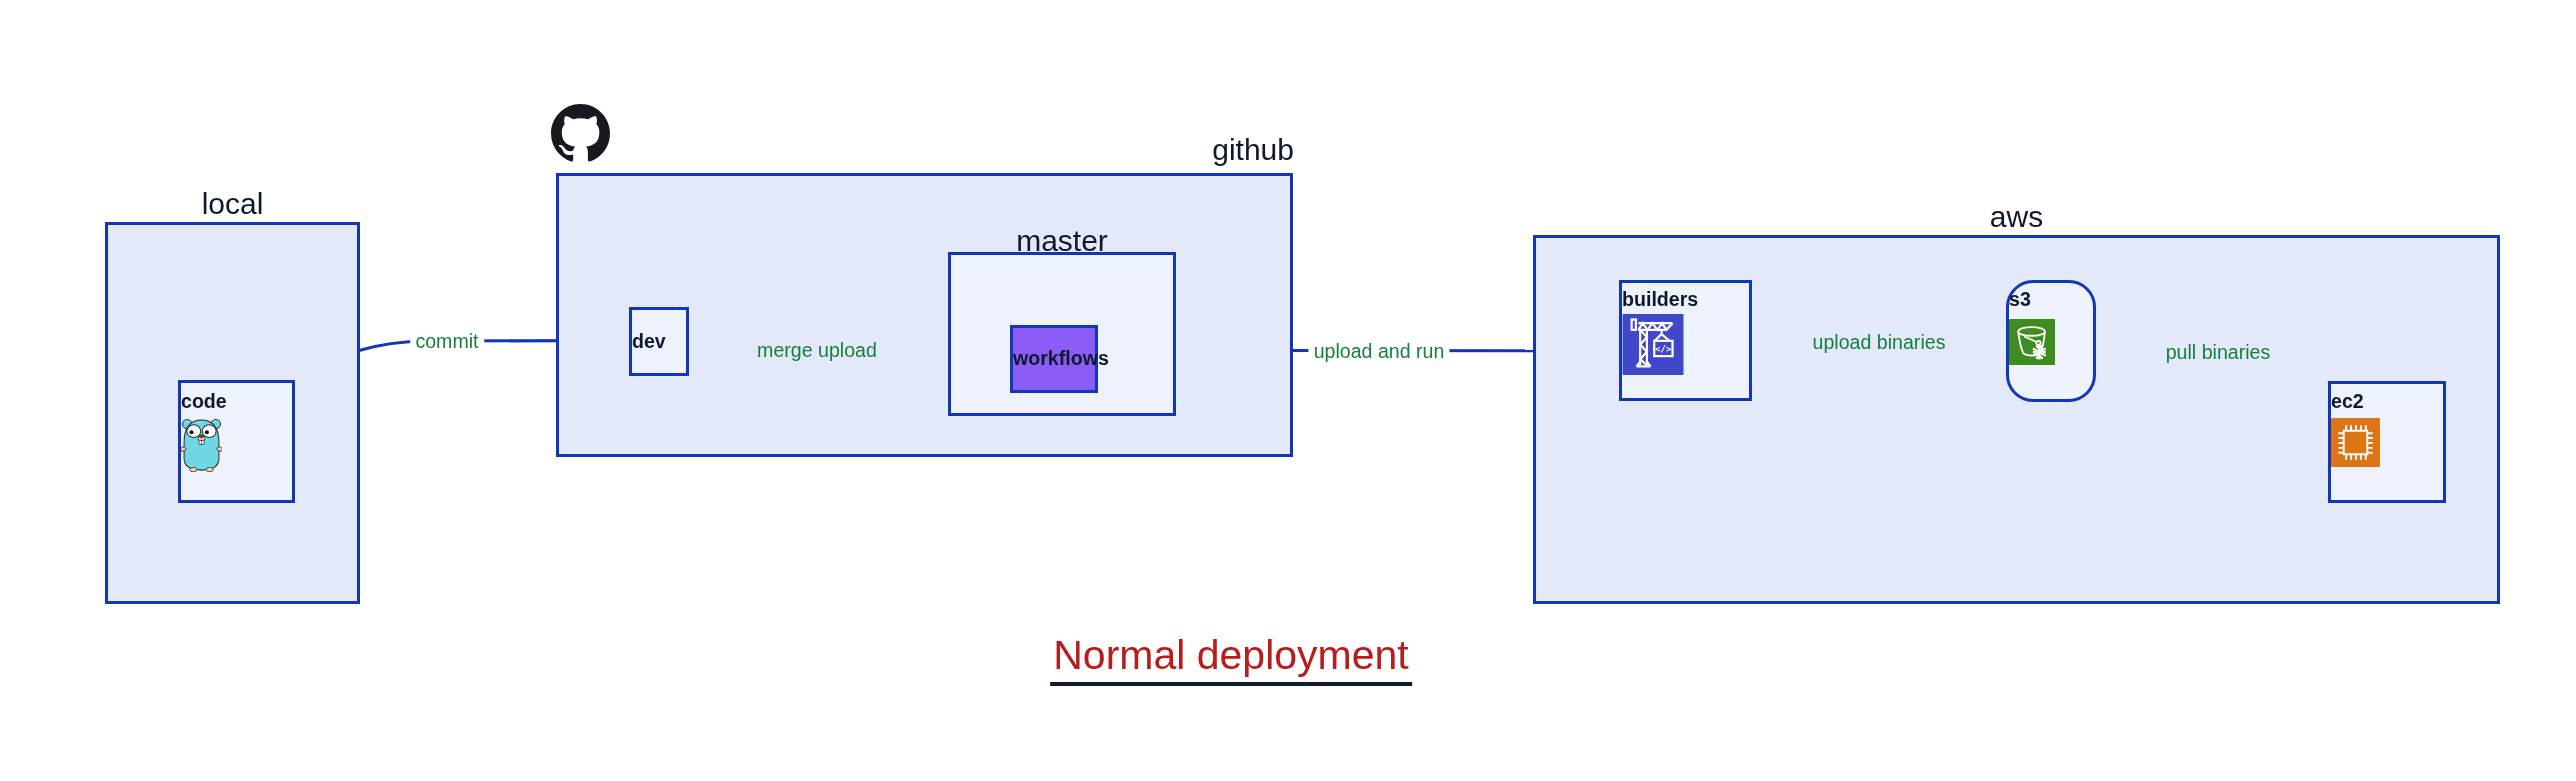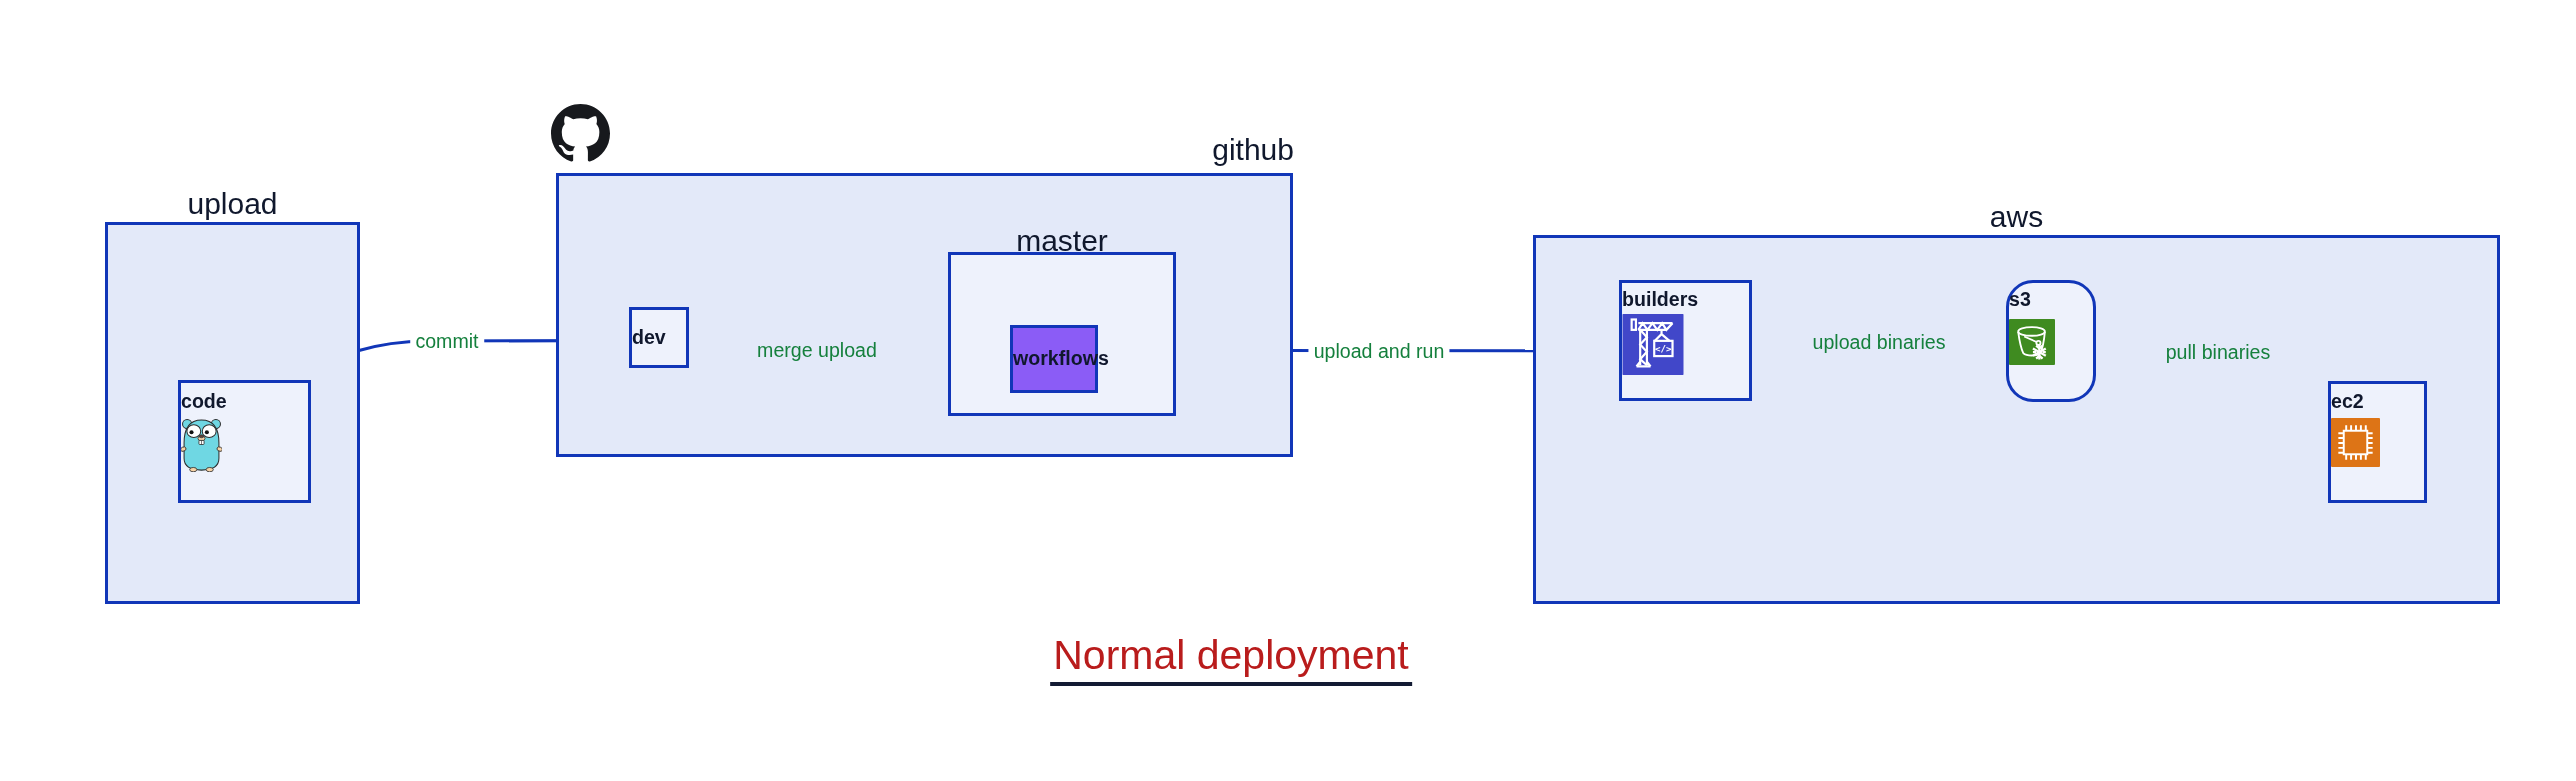--- a/index.html
+++ b/index.html
@@ -29,24 +29,24 @@
     </defs>
     <g stroke="#1136b8" stroke-width="6" fill="none">
       <path d="M557,745 C660,684 730,663 830,662 L1214,661" marker-end="url(#arrow)"></path>
       <path d="M1337,680 L1951,680" marker-end="url(#arrow)"></path>
       <path d="M2162,680 L3136,681" marker-end="url(#arrow)"></path>
       <path d="M3402,663 L3886,663" marker-end="url(#arrow)"></path>
       <path d="M4068,663 C4210,670 4330,703 4420,744 C4460,763 4485,777 4510,787" marker-end="url(#arrow)"></path>
     </g>
   </svg>
 
-  <div class="container-label center" style="left:105px;top:187px;width:255px;">upload</div>
+  <div class="container-label center" style="left:105px;top:187px;width:255px;">local</div>
   <div class="container-box" style="left:105px;top:222px;width:255px;height:382px;"></div>
 
-  <div class="node-box" style="left:178px;top:380px;width:133px;height:123px;">
+  <div class="node-box" style="left:178px;top:380px;width:117px;height:123px;">
     <div class="node-label" style="margin-top:7.2px;">code</div>
     <svg width="41" height="55" viewBox="0 0 80 106" style="margin-top:3.1px;">
       <g stroke="#2c2c2c" stroke-width="2" fill="#6fd7e3">
         <circle cx="12" cy="13" r="9"></circle>
         <circle cx="68" cy="13" r="9"></circle>
         <path d="M6,50 C6,16 20,5 40,5 C60,5 74,16 74,50 L74,80 C74,97 61,103 40,103 C19,103 6,97 6,80 Z"></path>
       </g>
       <g stroke="#2c2c2c" stroke-width="2" fill="#ffffff">
         <ellipse cx="25" cy="27" rx="13.5" ry="12.5"></ellipse>
         <ellipse cx="55" cy="27" rx="13.5" ry="12.5"></ellipse>
@@ -65,21 +65,21 @@
       </g>
     </svg>
   </div>
 
   <svg width="61" height="59" viewBox="0 0 16 16" style="position:absolute;left:550px;top:104px;" fill="#17191d">
     <path d="M8 0C3.58 0 0 3.58 0 8c0 3.54 2.29 6.53 5.47 7.59.4.07.55-.17.55-.38 0-.19-.01-.82-.01-1.49-2.01.37-2.53-.49-2.69-.94-.09-.23-.48-.94-.82-1.13-.28-.15-.68-.52-.01-.53.63-.01 1.08.58 1.23.82.72 1.21 1.87.87 2.33.66.07-.52.28-.87.51-1.07-1.78-.2-3.64-.89-3.64-3.95 0-.87.31-1.59.82-2.15-.08-.2-.36-1.02.08-2.12 0 0 .67-.21 2.2.82.64-.18 1.32-.27 2-.27s1.36.09 2 .27c1.53-1.04 2.2-.82 2.2-.82.44 1.1.16 1.92.08 2.12.51.56.82 1.27.82 2.15 0 3.07-1.87 3.75-3.65 3.95.29.25.54.73.54 1.48 0 1.07-.01 1.93-.01 2.2 0 .21.15.46.55.38A8.01 8.01 0 0 0 16 8c0-4.42-3.58-8-8-8z"></path>
   </svg>
   <div class="container-label right" style="left:1036px;top:133px;width:258px;">github</div>
   <div class="container-box" style="left:556px;top:173px;width:737px;height:284px;"></div>
 
-  <div class="node-box" style="left:629px;top:307px;width:60px;height:61px;justify-content:center;">
+  <div class="node-box" style="left:629px;top:307px;width:60px;height:69px;justify-content:center;">
     <div class="node-label">dev</div>
   </div>
 
   <div class="container-label center" style="left:948px;top:224px;width:228px;">master</div>
   <div class="container-box" style="left:948px;top:252px;width:228px;height:164px;background:#eef2fc;"></div>
 
   <div class="node-box" style="left:1010px;top:325px;width:88px;height:68px;justify-content:center;background:#8b5cf6;">
     <div class="node-label">workflows</div>
   </div>
 
@@ -119,21 +119,21 @@
         <path d="M66,56 V88"></path>
         <path d="M52,64 L80,80"></path>
         <path d="M80,64 L52,80"></path>
         <path d="M59,58 L66,64 L73,58"></path>
         <path d="M59,86 L66,80 L73,86"></path>
         <path d="M52,72 L59,72 M73,72 L80,72"></path>
       </g>
     </svg>
   </div>
 
-  <div class="node-box" style="left:2328px;top:381px;width:99px;height:122px;">
+  <div class="node-box" style="left:2328px;top:381px;width:118px;height:122px;">
     <div class="node-label" style="margin-top:6.2px;">ec2</div>
     <svg class="icon-tile" width="49" height="49" viewBox="0 0 100 100" style="margin-top:4.1px;">
       <rect x="0" y="0" width="100" height="100" fill="#dd7416"></rect>
       <g stroke="#ffffff" stroke-width="4" fill="none">
         <rect x="26" y="26" width="48" height="48"></rect>
         <path d="M31,26 V15 M41,26 V15 M51,26 V15 M61,26 V15 M71,26 V15"></path>
         <path d="M31,85 V74 M41,85 V74 M51,85 V74 M61,85 V74 M71,85 V74"></path>
         <path d="M26,31 H15 M26,41 H15 M26,51 H15 M26,61 H15 M26,71 H15"></path>
         <path d="M85,31 H74 M85,41 H74 M85,51 H74 M85,61 H74 M85,71 H74"></path>
       </g>

